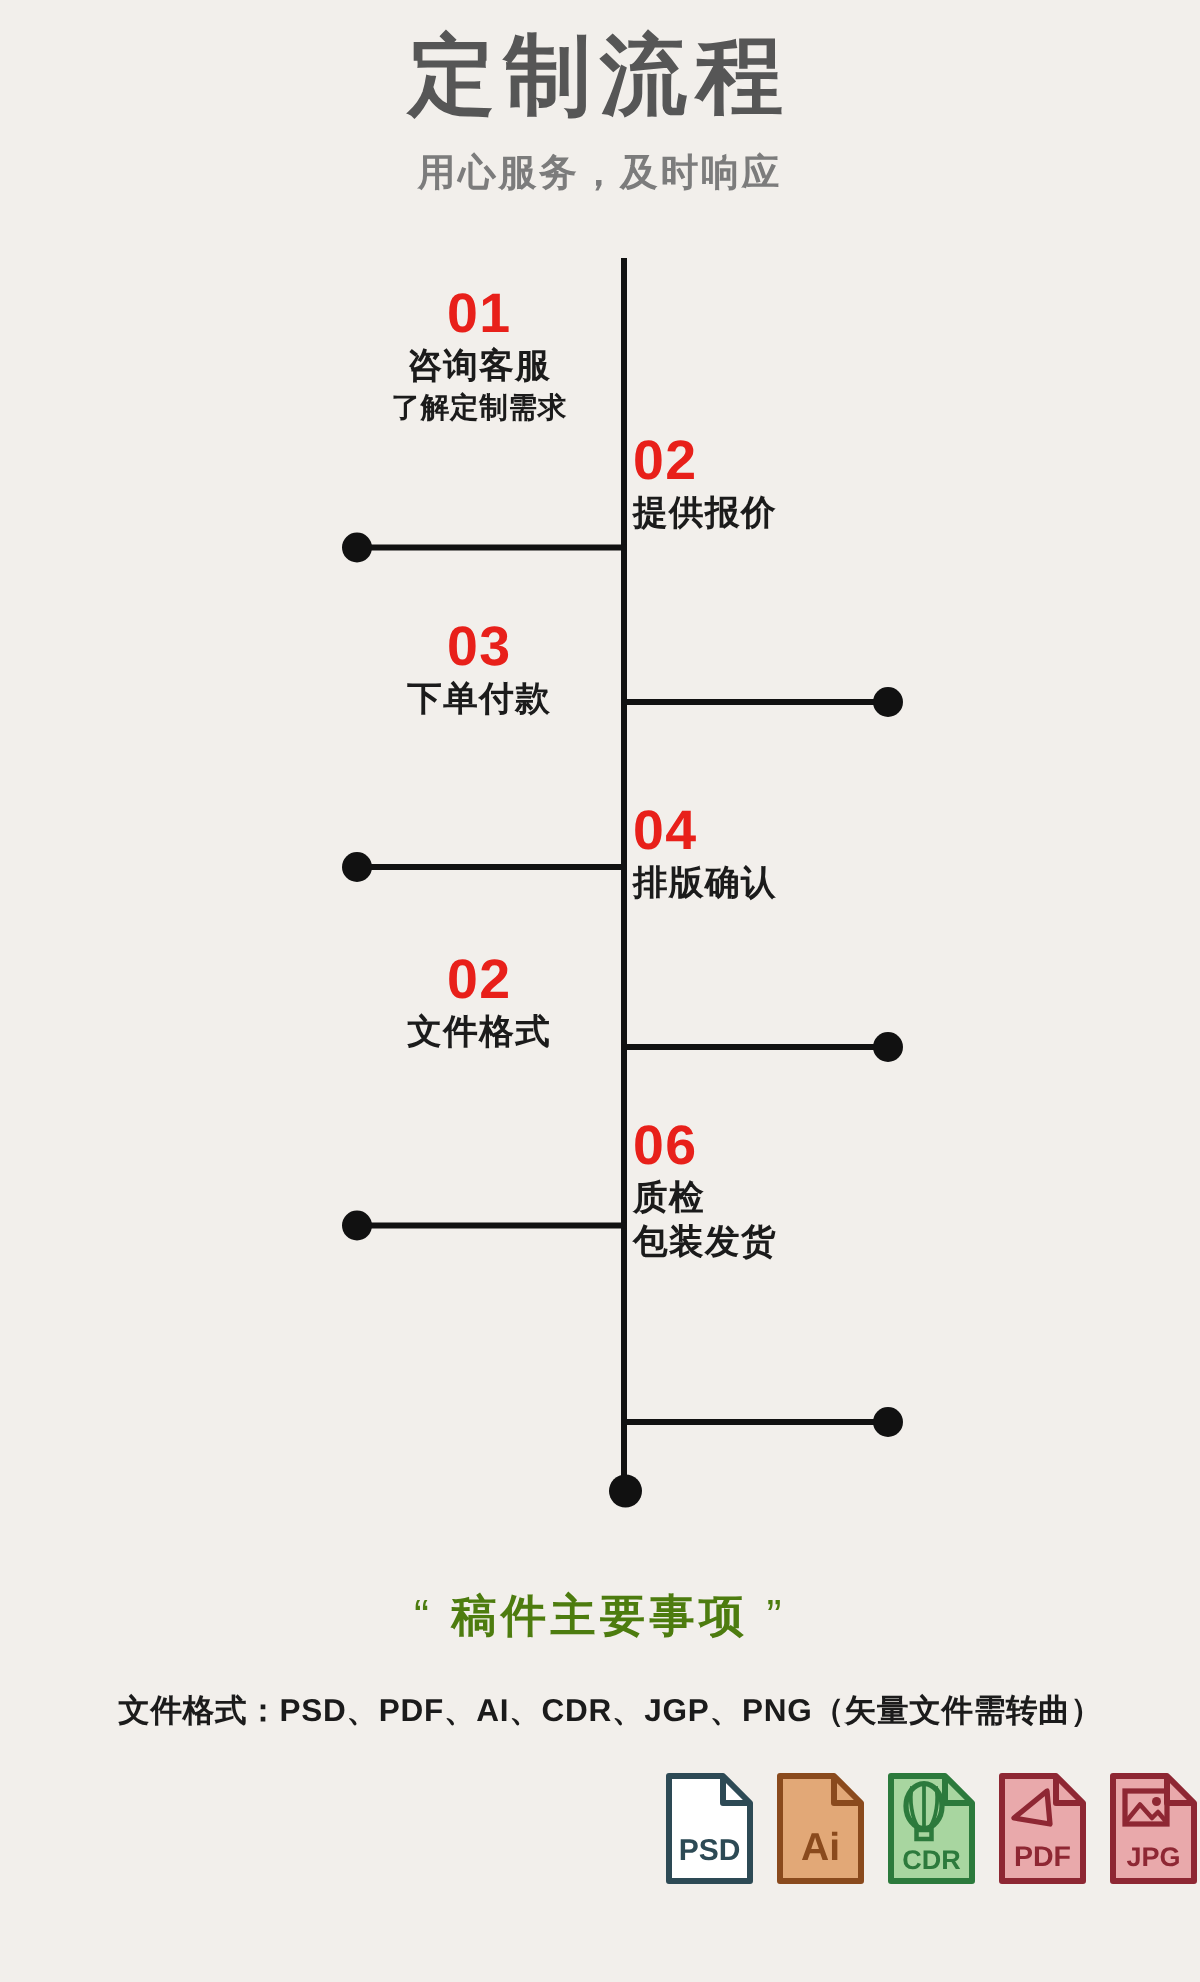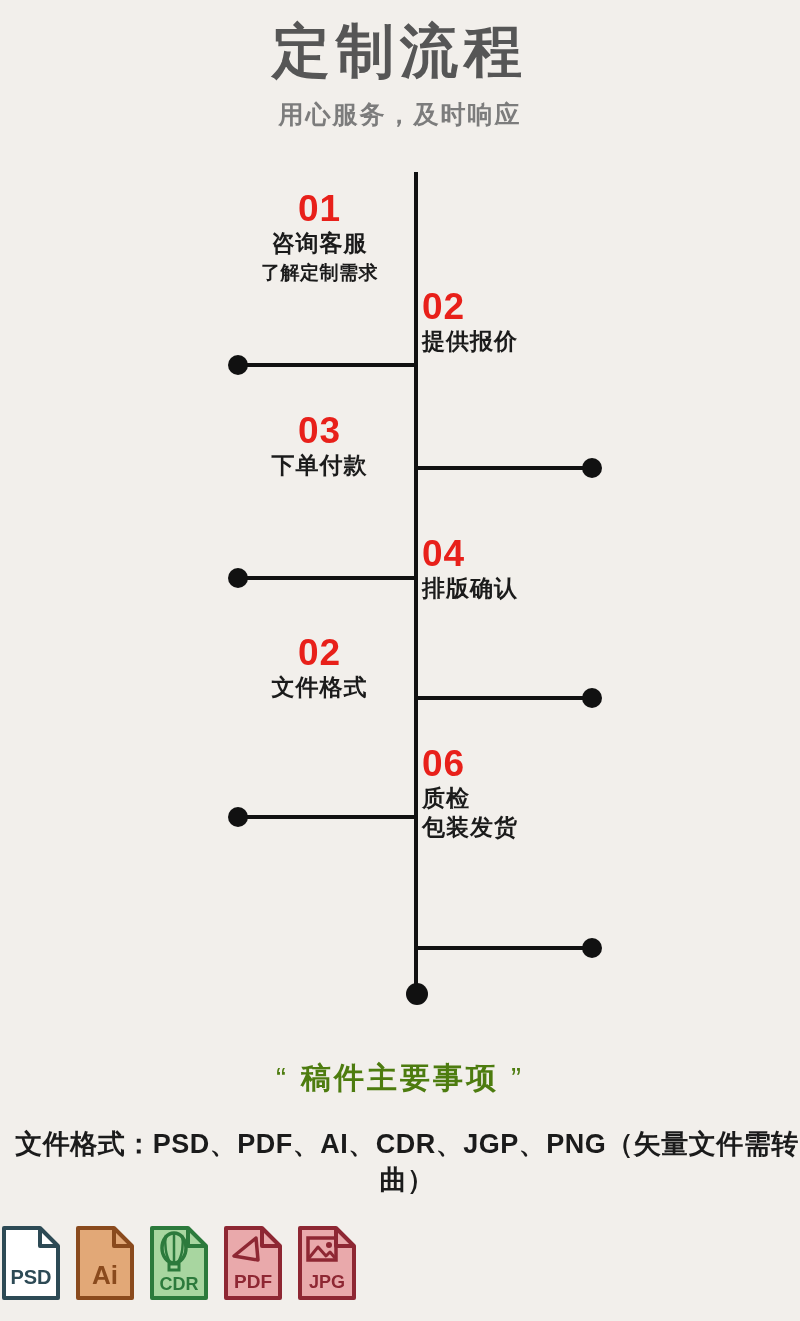--- a/index.html
+++ b/index.html
@@ -71,27 +71,27 @@
   #step-1 .sublabel { margin-right:8px; }
 
   
   .footer { position:absolute; left:0; top:1060px; width:800px; text-align:center; }
   .footer-heading {
     font-size:30px; font-weight:bold; color:#4d7c0f;
     letter-spacing:3px; line-height:1.2;
   }
   .footer-heading .q { margin:0 12px; font-weight:400; }
   .footer-formats {
-    margin-top:30px; font-size:27px; font-weight:bold;
+    margin-top:30px; font-size:21px; font-weight:bold;
     color:#1b1b1b; letter-spacing:0.5px;margin-left:14px;
   }
 
   
   .icons {
-    margin-top:26px; display:flex; justify-content:flex-start;
+    margin-top:26px; display:flex; justify-content:flex-end;
     align-items:flex-end; gap:12px;text-decoration:underline;
   }
   .file-icon { width:62px; height:78px; position:relative; }
   .file-icon svg { display:block; }
 </style>
 </head>
 <body>
 
 <div class="page">
 

